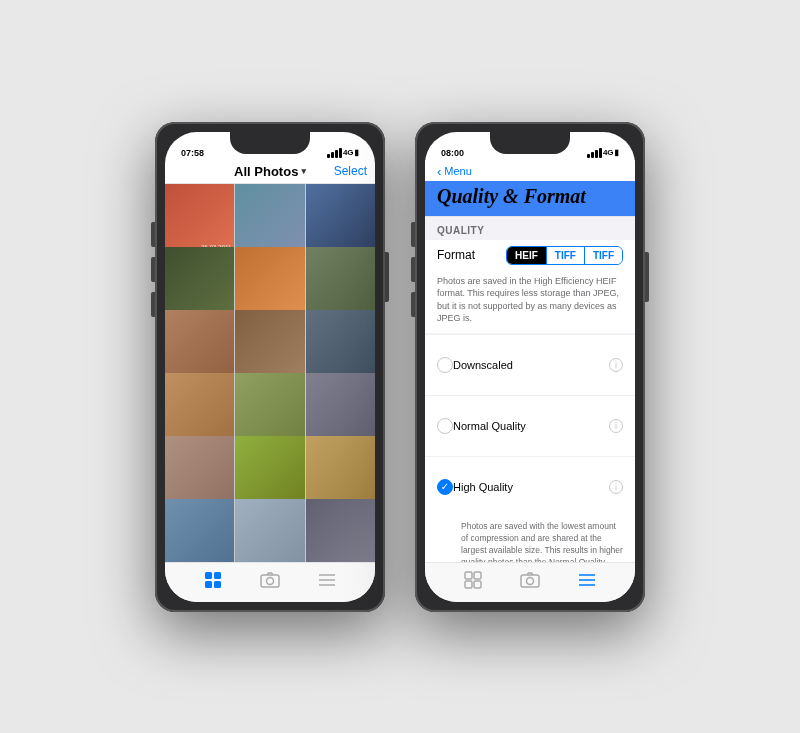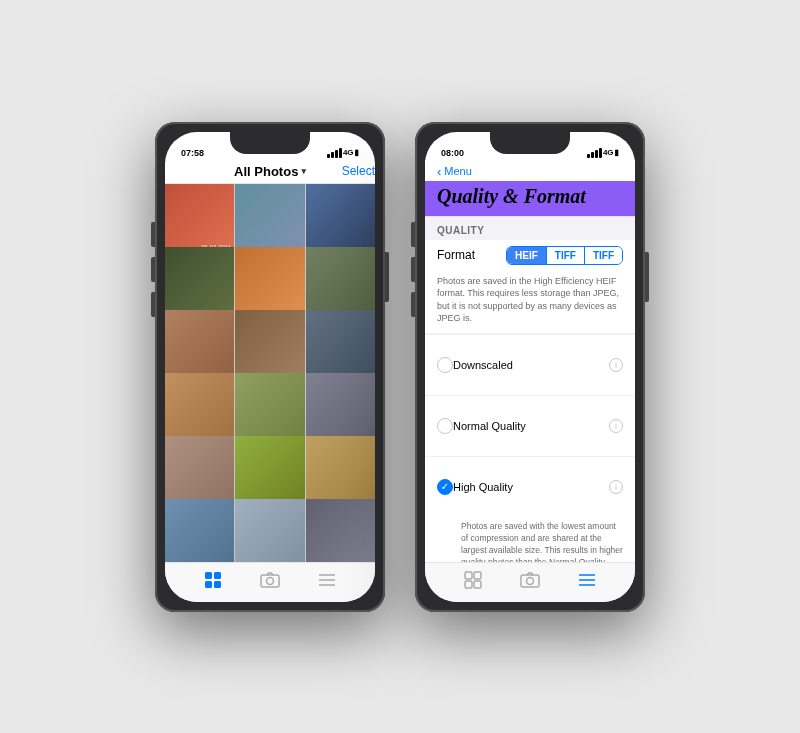--- a/index.html
+++ b/index.html
@@ -108,21 +108,21 @@
       display: flex;
       align-items: center;
       gap: 3px;
     }
     .chevron-down {
       font-size: 9px;
       color: #333;
     }
     .select-btn {
       position: absolute;
-      right: 0;
+      right: 8px;
       font-size: 12px;
       color: #007aff;
       font-weight: 500;
     }
 
     .photo-grid {
       flex: 1;
       display: grid;
       grid-template-columns: repeat(3, 1fr);
       gap: 1px;
@@ -200,21 +200,21 @@
       display: flex;
       align-items: center;
       gap: 3px;
       background: #fff;
     }
     .back-chevron {
       font-size: 13px;
     }
 
     .settings-title-area {
-      background: #8b5cf6;
+      background: #3b82f6;
       padding: 4px 12px 8px;
       border-bottom: 1px solid #e5e5e5;
     }
 
     .settings-title {
       font-size: 20px;
       font-weight: 700;
       color: #000;
       font-style: italic;
       font-family: Georgia, serif;
@@ -257,21 +257,21 @@
       padding: 3px 8px;
       font-size: 10px;
       font-weight: 600;
       color: #007aff;
       background: #fff;
       border: none;
       cursor: pointer;
     }
 
     .fmt-btn.active {
-      background: #3b82f6;
+      background: #000000;
       color: #fff;
     }
 
     .fmt-btn + .fmt-btn {
       border-left: 1.5px solid #007aff;
     }
 
     .heif-description {
       padding: 4px 12px 8px;
       font-size: 9px;

